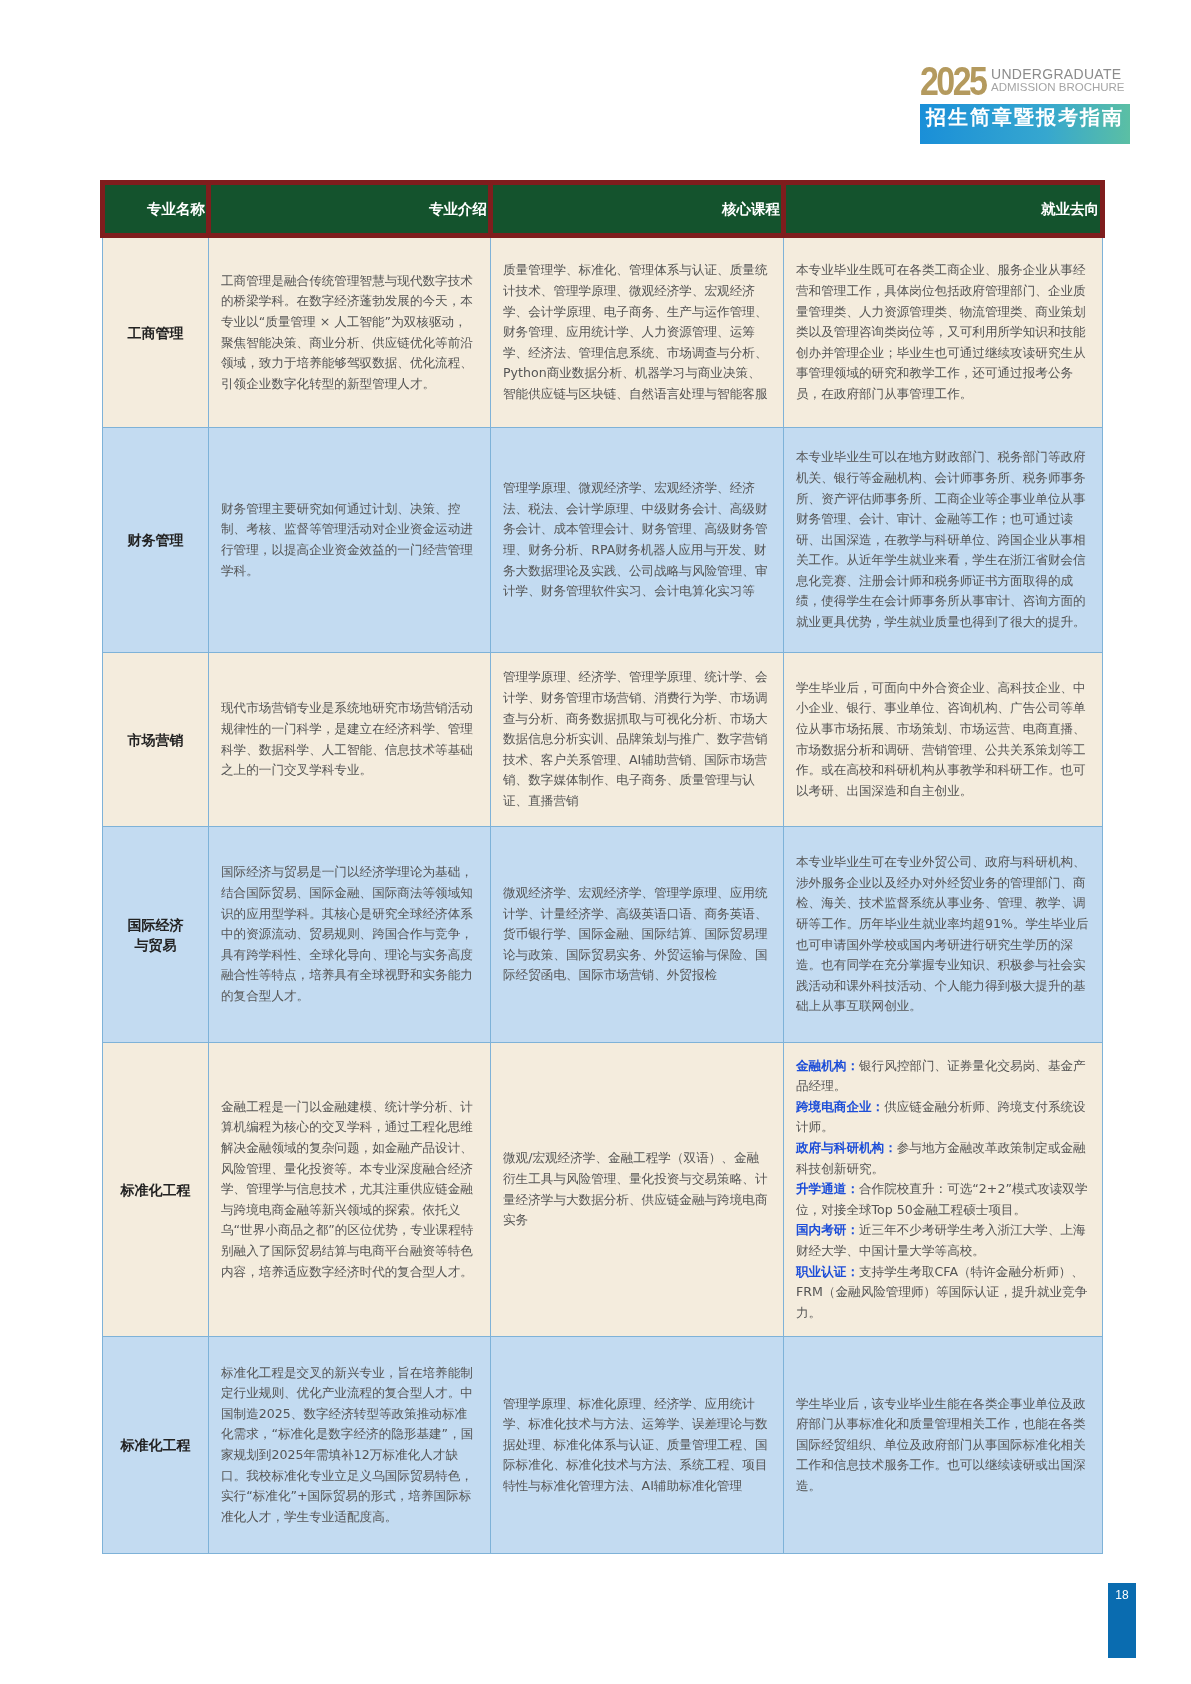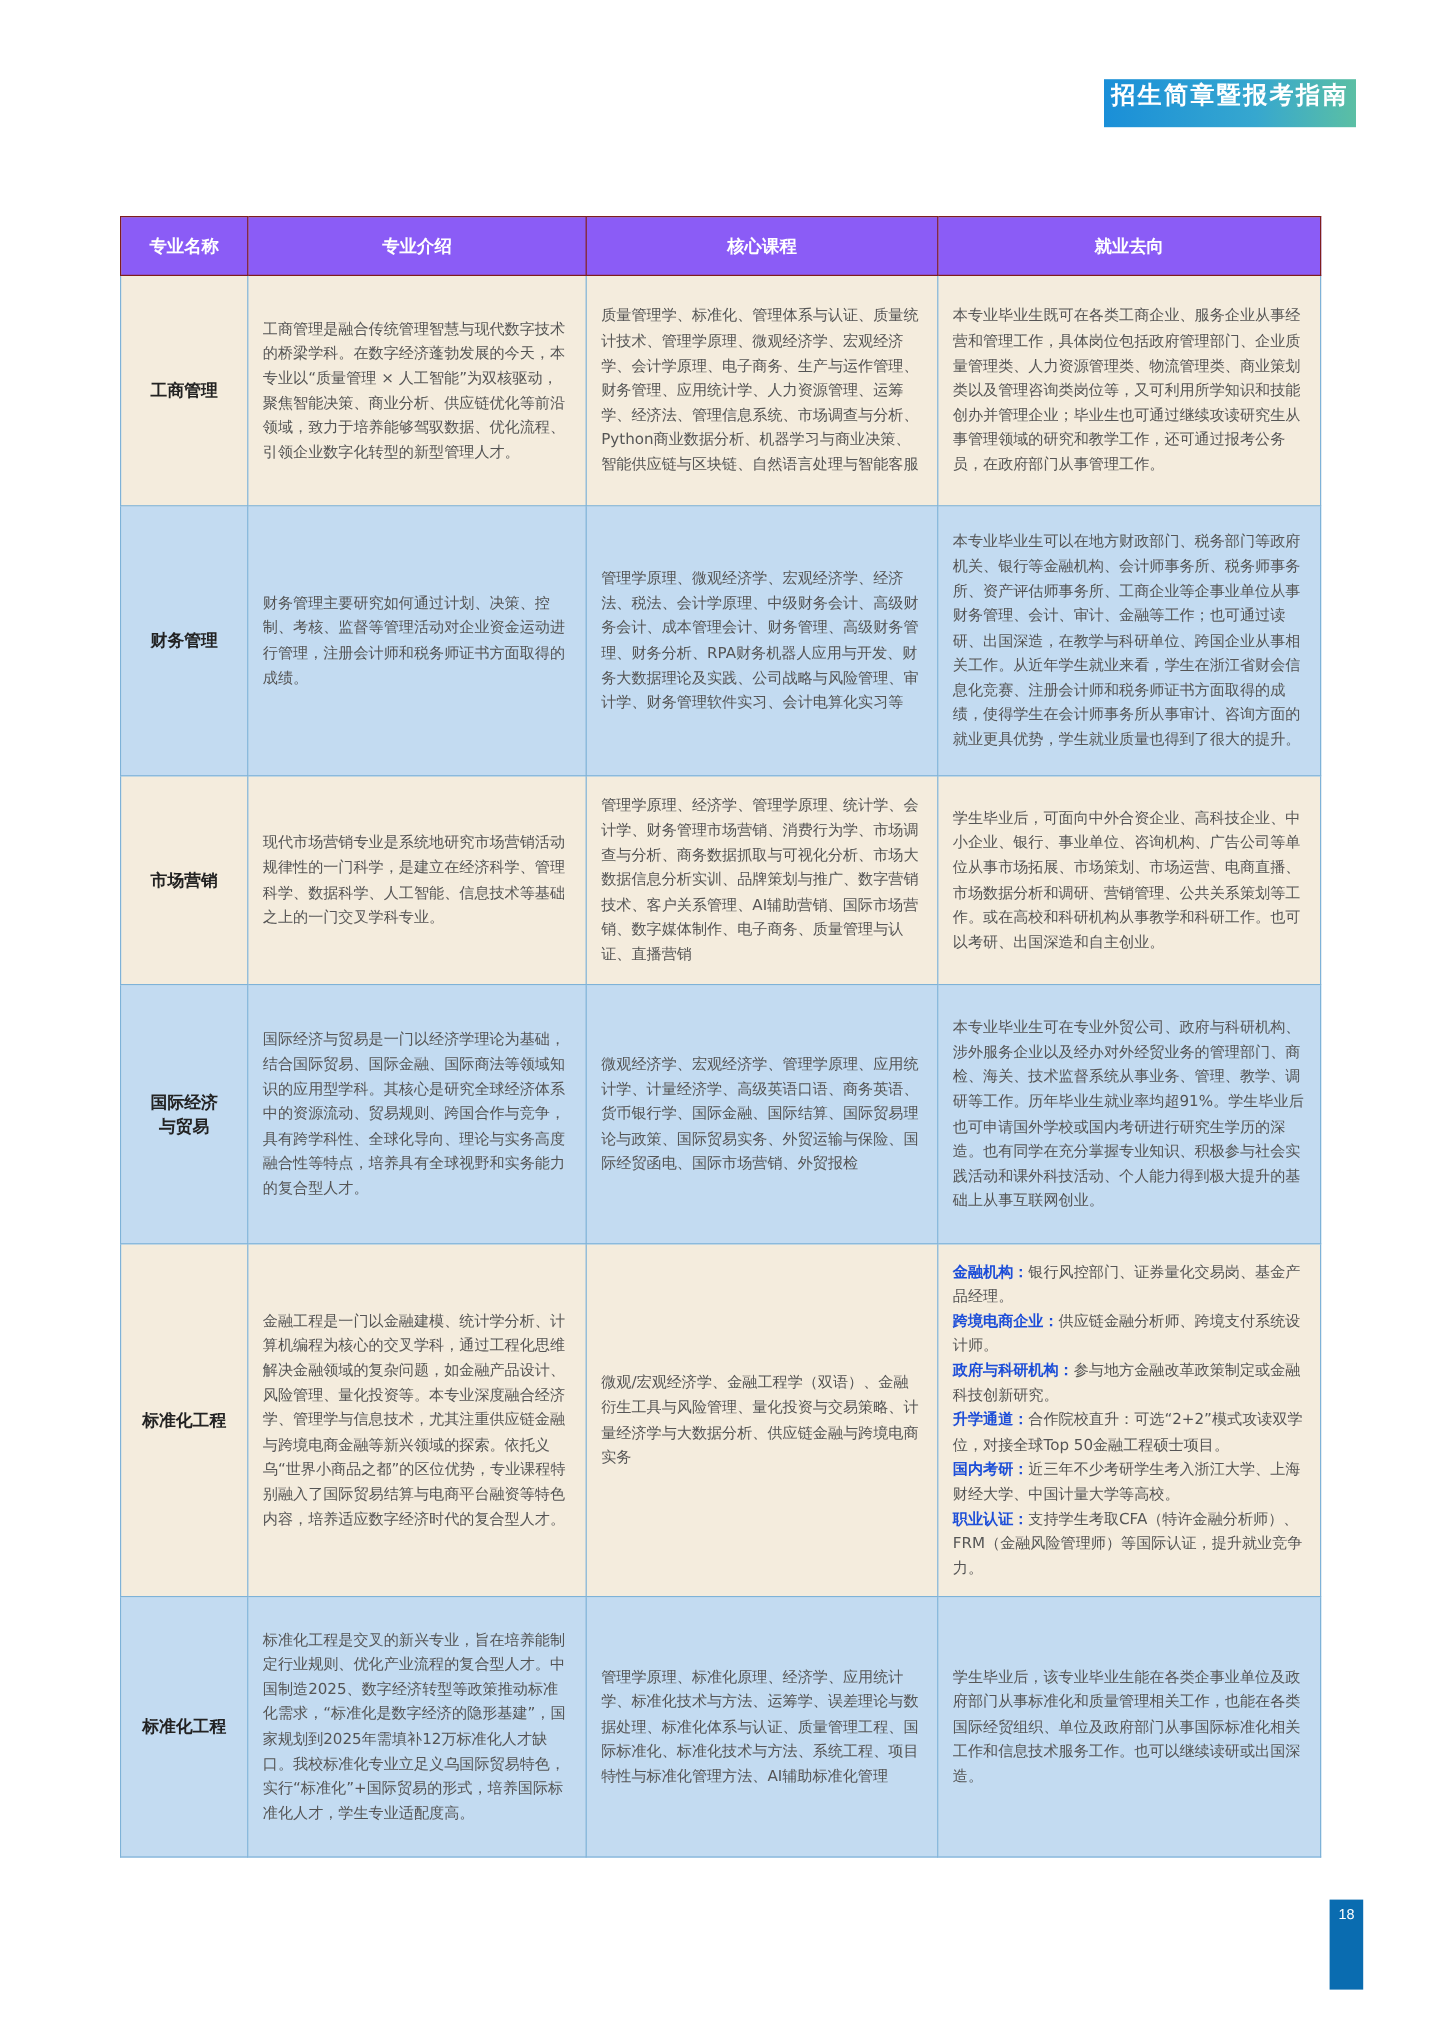--- a/index.html
+++ b/index.html
@@ -19,41 +19,48 @@
   .brand-cn {
     margin-top: 4px; width: 210px; height: 40px; line-height: 26px;
     background: linear-gradient(90deg, #1a8fd8 0%, #36a7cf 60%, #5bbfa4 100%);
     color: #fff; font-weight: bold; font-size: 20px; letter-spacing: 2px; text-align: center;
   }
   table.majors {
     position: absolute; left: 100px; top: 180px; width: 1000px;
     border-collapse: collapse; table-layout: fixed; font-size: 12.6px;
   }
   table.majors th {
-    background: #8b5cf6; color: #fff; font-weight: bold; font-size: 14.5px;
-    height: 46px; border: 1px solid #7f1d1d; text-align: center;
+    background: #14532d; color: #fff; font-weight: bold; font-size: 14.5px;
+    height: 46px; border: 5px solid #7f1d1d; text-align: right;
   }
   table.majors td {
     border: 1px solid #7eb2d8; vertical-align: middle; line-height: 20.6px;
     padding: 10px 12px; color: #555;
   }
   table.majors td.name { text-align: center; font-weight: bold; color: #222; font-size: 14px; line-height: 20px; }
   tr.odd td { background: #f4ecdd; }
   tr.even td { background: #c3dbf1; }
   td .blk b { color: #1d4ed8; }
   .page-tab {
     position: absolute; left: 1108px; top: 1583px; width: 28px; height: 75px;
     background: #0a6cb0; color: #fff; font-size: 12px; text-align: center; padding-top: 5px;
     box-sizing: border-box; font-family: "Liberation Sans", sans-serif;
   }
 </style>
 </head>
 <body>
 
 <div class="brand">
+  <div class="brand-top">
+    <div class="brand-year">2025</div>
+    <div class="brand-en">
+      <div class="l1">UNDERGRADUATE</div>
+      <div class="l2">ADMISSION BROCHURE</div>
+    </div>
+  </div>
   <div class="brand-cn">招生简章暨报考指南</div>
 </div>
 
 <table class="majors">
   <colgroup>
     <col style="width:106px">
       <col style="width:282px">
       <col style="width:293px">
       <col style="width:319px">
   </colgroup>
@@ -67,21 +74,21 @@
   </thead>
   <tbody>
     <tr class="odd" style="height:192px">
       <td class="name">工商管理</td>
       <td>工商管理是融合传统管理智慧与现代数字技术的桥梁学科。在数字经济蓬勃发展的今天，本专业以“质量管理 × 人工智能”为双核驱动，聚焦智能决策、商业分析、供应链优化等前沿领域，致力于培养能够驾驭数据、优化流程、引领企业数字化转型的新型管理人才。</td>
       <td>质量管理学、标准化、管理体系与认证、质量统计技术、管理学原理、微观经济学、宏观经济学、会计学原理、电子商务、生产与运作管理、财务管理、应用统计学、人力资源管理、运筹学、经济法、管理信息系统、市场调查与分析、Python商业数据分析、机器学习与商业决策、智能供应链与区块链、自然语言处理与智能客服</td>
       <td>本专业毕业生既可在各类工商企业、服务企业从事经营和管理工作，具体岗位包括政府管理部门、企业质量管理类、人力资源管理类、物流管理类、商业策划类以及管理咨询类岗位等，又可利用所学知识和技能创办并管理企业；毕业生也可通过继续攻读研究生从事管理领域的研究和教学工作，还可通过报考公务员，在政府部门从事管理工作。</td>
     </tr>
     <tr class="even" style="height:225px">
       <td class="name">财务管理</td>
-      <td>财务管理主要研究如何通过计划、决策、控制、考核、监督等管理活动对企业资金运动进行管理，注册会计师和税务师证书方面取得的成绩。</td>
+      <td>财务管理主要研究如何通过计划、决策、控制、考核、监督等管理活动对企业资金运动进行管理，以提高企业资金效益的一门经营管理学科。</td>
       <td>管理学原理、微观经济学、宏观经济学、经济法、税法、会计学原理、中级财务会计、高级财务会计、成本管理会计、财务管理、高级财务管理、财务分析、RPA财务机器人应用与开发、财务大数据理论及实践、公司战略与风险管理、审计学、财务管理软件实习、会计电算化实习等</td>
       <td>本专业毕业生可以在地方财政部门、税务部门等政府机关、银行等金融机构、会计师事务所、税务师事务所、资产评估师事务所、工商企业等企事业单位从事财务管理、会计、审计、金融等工作；也可通过读研、出国深造，在教学与科研单位、跨国企业从事相关工作。从近年学生就业来看，学生在浙江省财会信息化竞赛、注册会计师和税务师证书方面取得的成绩，使得学生在会计师事务所从事审计、咨询方面的就业更具优势，学生就业质量也得到了很大的提升。</td>
     </tr>
     <tr class="odd" style="height:174px">
       <td class="name">市场营销</td>
       <td>现代市场营销专业是系统地研究市场营销活动规律性的一门科学，是建立在经济科学、管理科学、数据科学、人工智能、信息技术等基础之上的一门交叉学科专业。</td>
       <td>管理学原理、经济学、管理学原理、统计学、会计学、财务管理市场营销、消费行为学、市场调查与分析、商务数据抓取与可视化分析、市场大数据信息分析实训、品牌策划与推广、数字营销技术、客户关系管理、AI辅助营销、国际市场营销、数字媒体制作、电子商务、质量管理与认证、直播营销</td>
       <td>学生毕业后，可面向中外合资企业、高科技企业、中小企业、银行、事业单位、咨询机构、广告公司等单位从事市场拓展、市场策划、市场运营、电商直播、市场数据分析和调研、营销管理、公共关系策划等工作。或在高校和科研机构从事教学和科研工作。也可以考研、出国深造和自主创业。</td>
     </tr>
     <tr class="even" style="height:216px">

